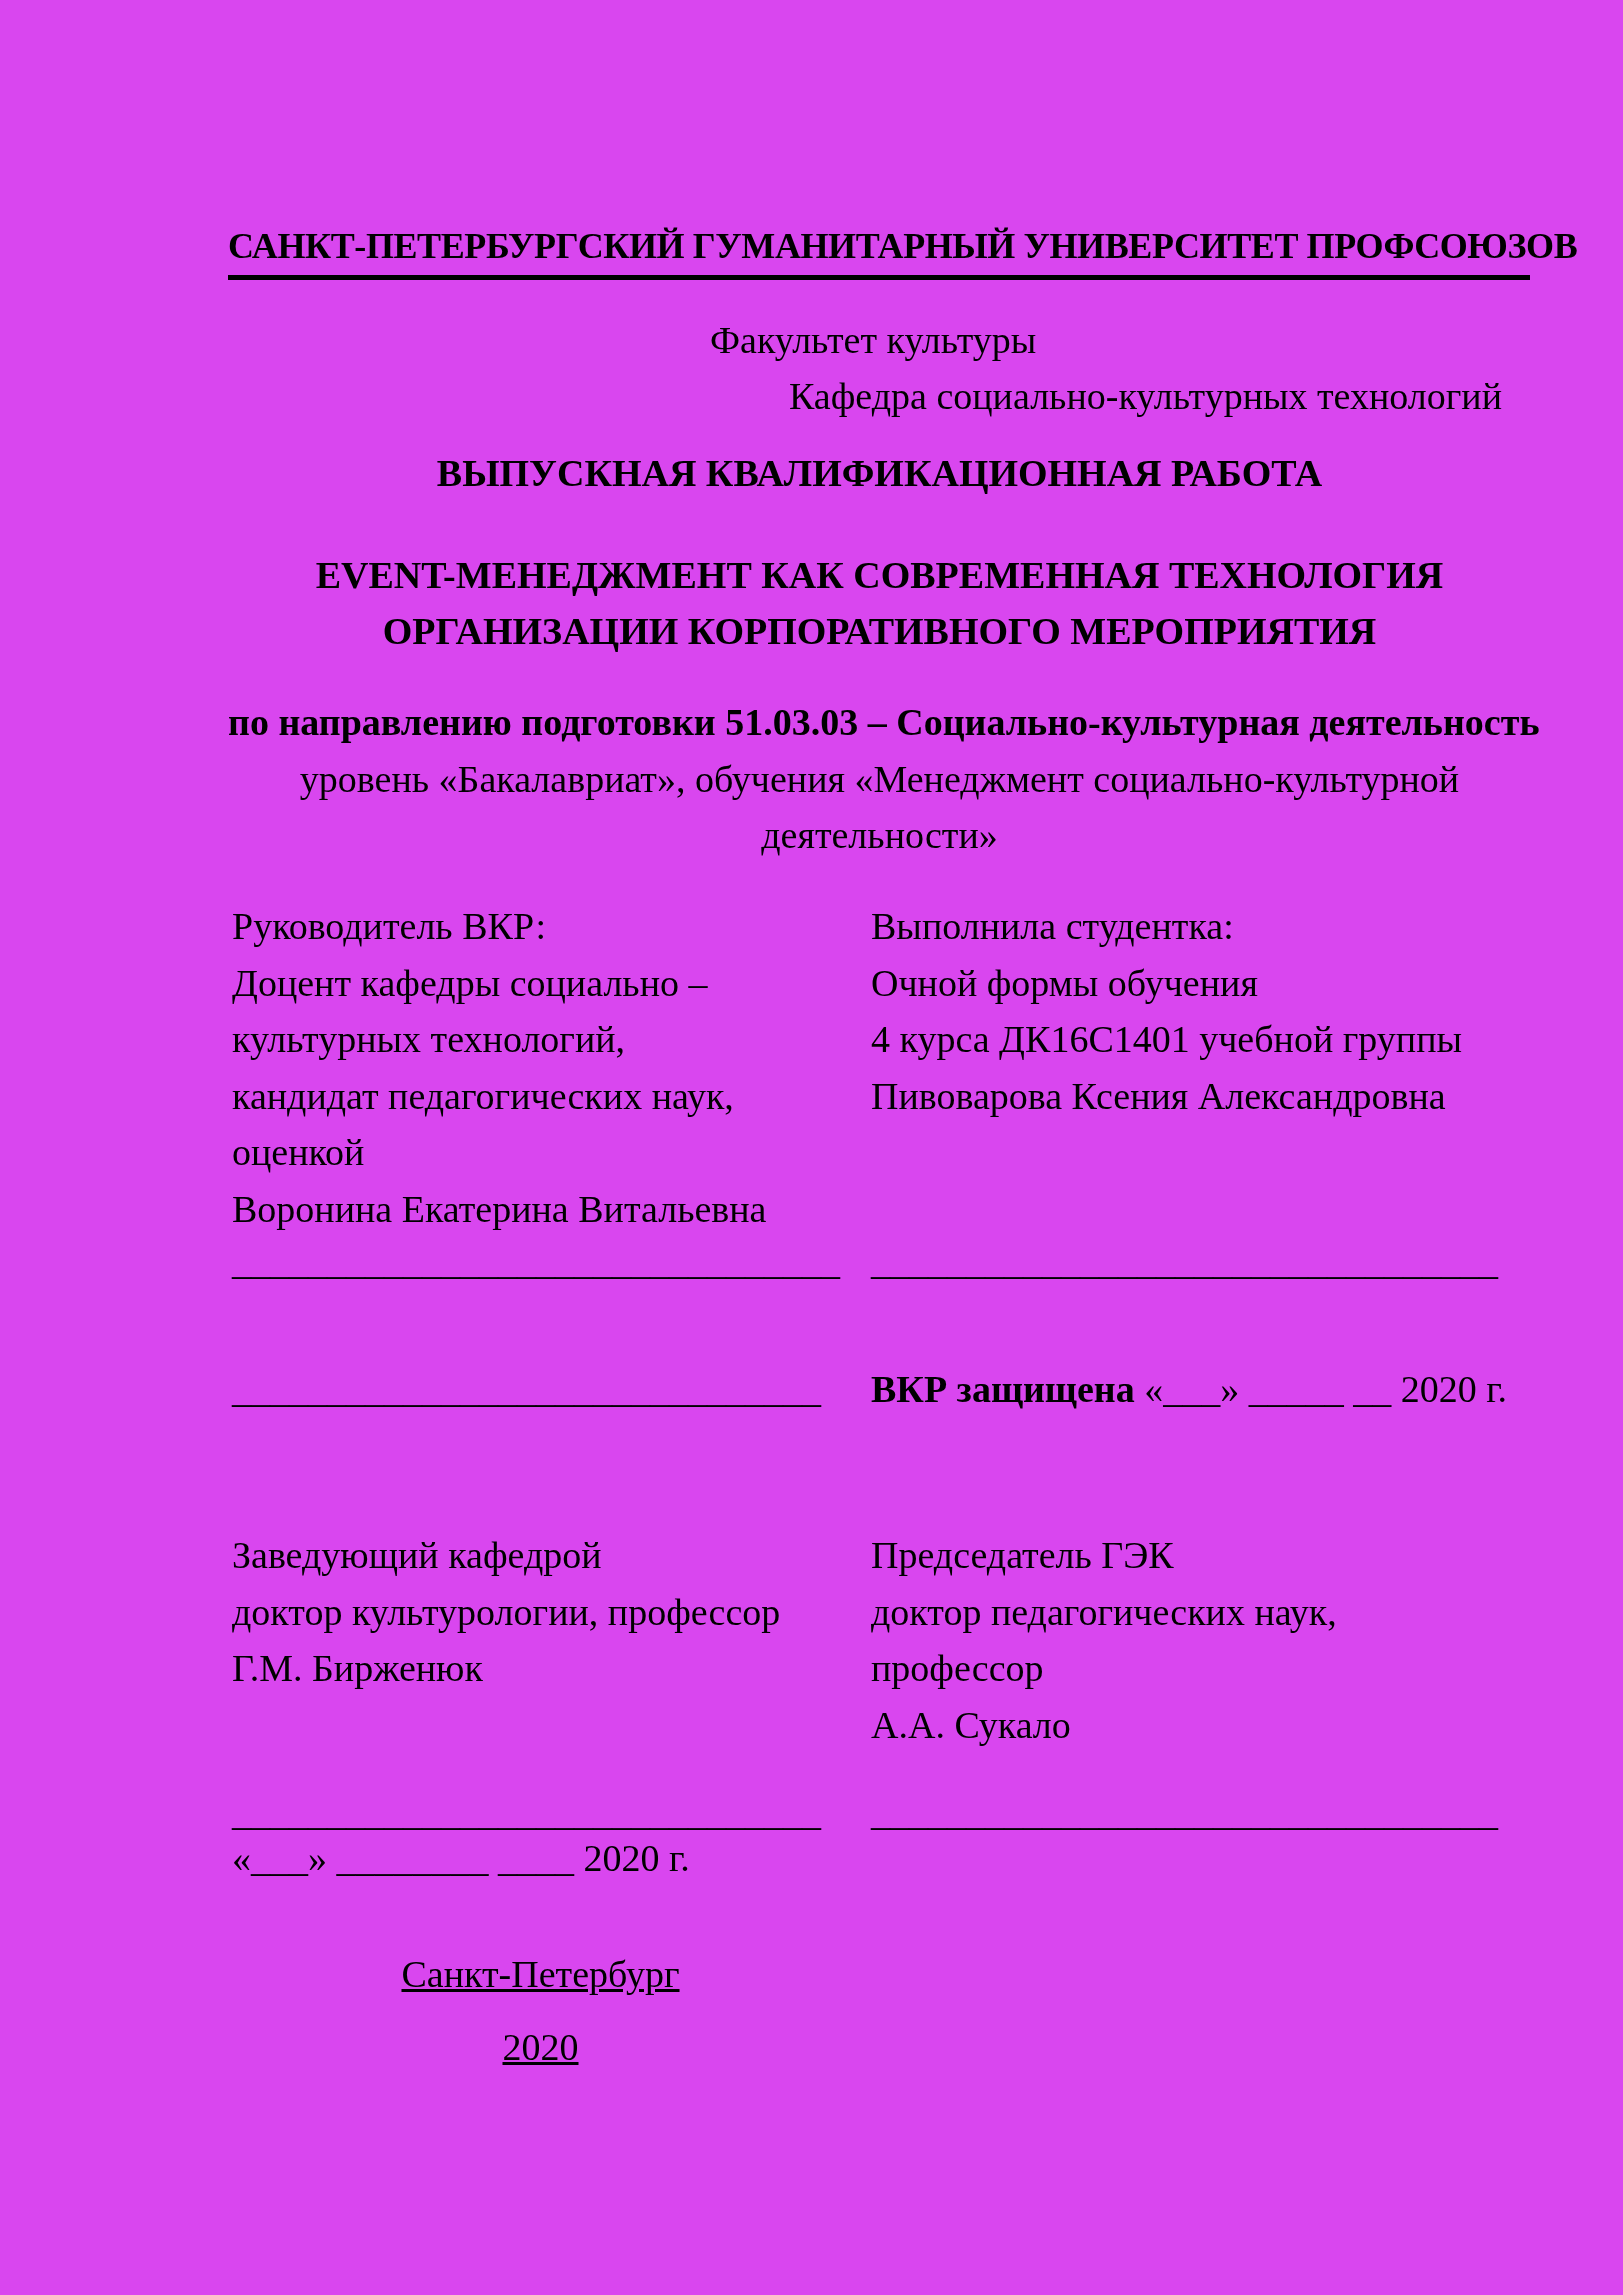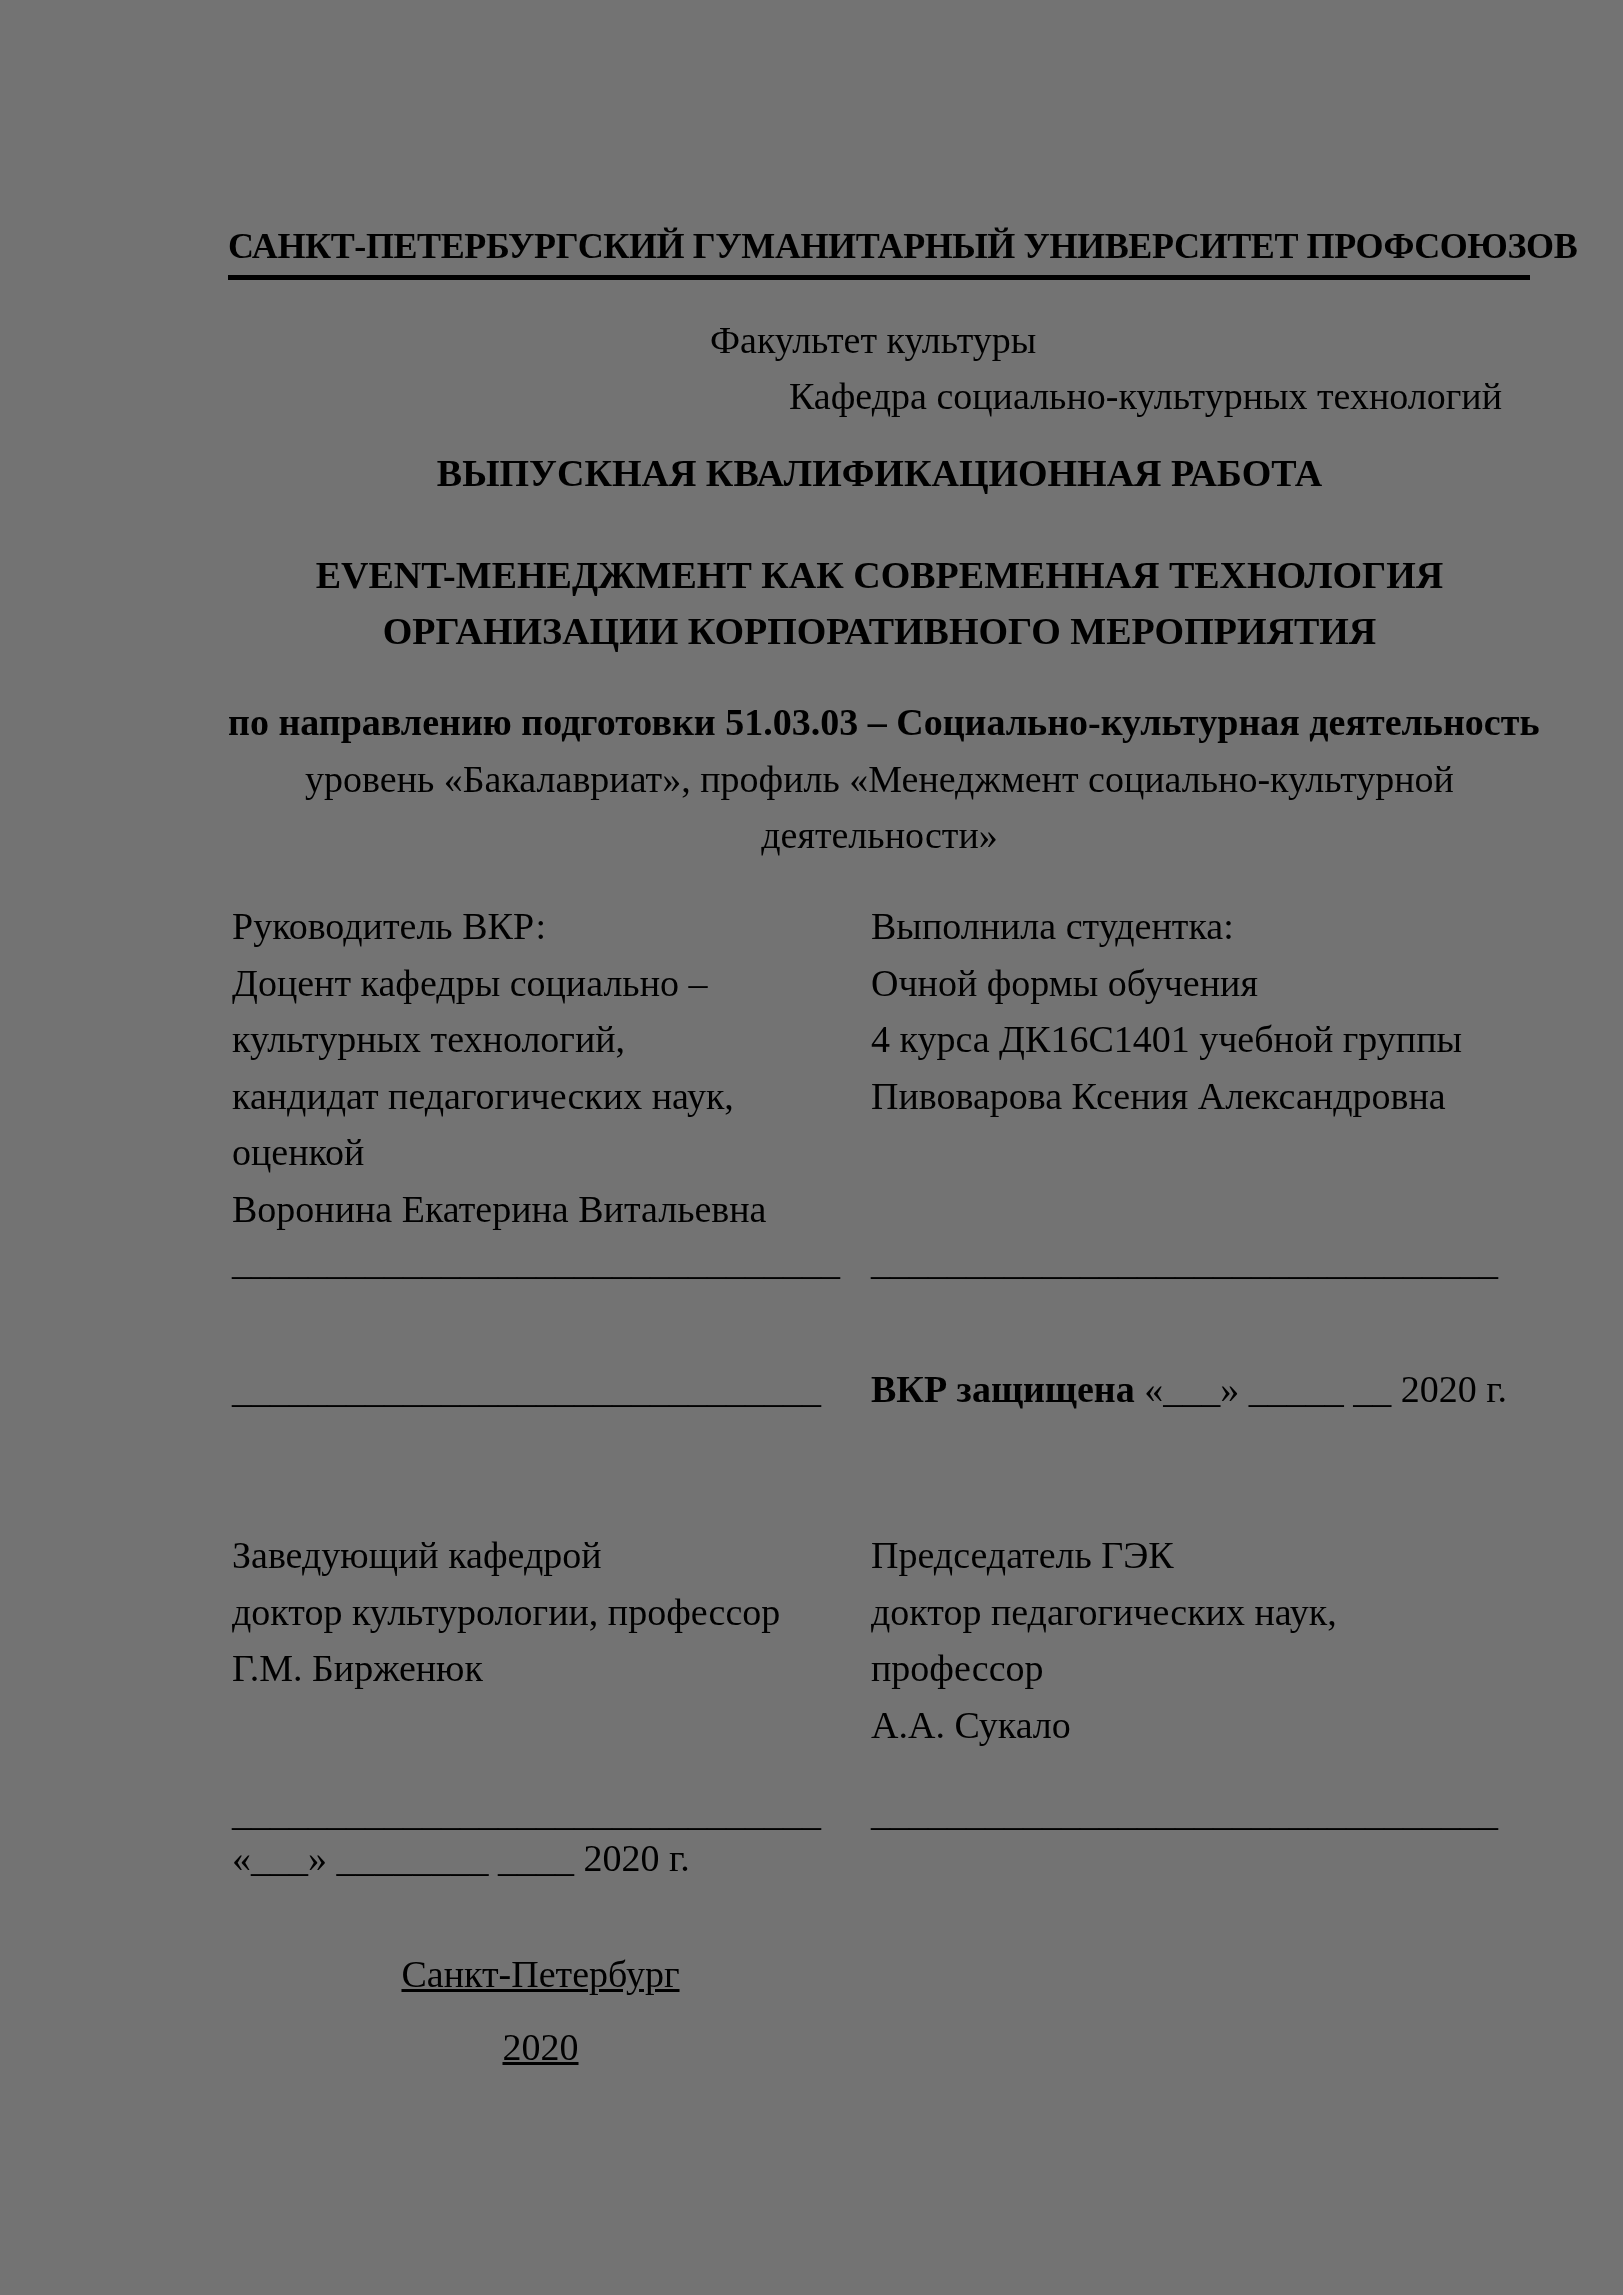--- a/index.html
+++ b/index.html
@@ -4,21 +4,21 @@
 <style>
   html, body {
     margin: 0;
     padding: 0;
     background: #ffffff;
   }
   .page {
     position: relative;
     width: 1623px;
     height: 2295px;
-    background: #737373;
+    background: #d946ef;
     color: #000000;
     font-family: "Liberation Serif", "DejaVu Serif", serif;
     font-size: 38px;
     overflow: hidden;
   }
   .line {
     position: absolute;
     line-height: 44px;
     white-space: nowrap;
   }
@@ -56,21 +56,21 @@
 
   <div class="line" style="top:318px; left:710px;">Факультет культуры</div>
   <div class="line" style="top:374px; left:789px;">Кафедра социально-культурных технологий</div>
 
   <div class="line centered bold" style="top:451px;">ВЫПУСКНАЯ КВАЛИФИКАЦИОННАЯ РАБОТА</div>
 
   <div class="line centered bold" style="top:553px;">EVENT-МЕНЕДЖМЕНТ КАК СОВРЕМЕННАЯ ТЕХНОЛОГИЯ</div>
   <div class="line centered bold" style="top:609px;">ОРГАНИЗАЦИИ КОРПОРАТИВНОГО МЕРОПРИЯТИЯ</div>
 
   <div class="line centered" style="top:700px;font-weight:bold;">по направлению подготовки 51.03.03 – Социально-культурная деятельность</div>
-  <div class="line centered" style="top:757px;">уровень «Бакалавриат», профиль «Менеджмент социально-культурной</div>
+  <div class="line centered" style="top:757px;">уровень «Бакалавриат», обучения «Менеджмент социально-культурной</div>
   <div class="line centered" style="top:813px;">деятельности»</div>
 
   <div class="line left-col" style="top:904px;">Руководитель ВКР:</div>
   <div class="line left-col" style="top:961px;">Доцент кафедры социально –</div>
   <div class="line left-col" style="top:1017px;">культурных технологий,</div>
   <div class="line left-col" style="top:1074px;">кандидат педагогических наук,</div>
   <div class="line left-col" style="top:1130px;">оценкой</div>
   <div class="line left-col" style="top:1187px;">Воронина Екатерина Витальевна</div>
 
   <div class="line right-col" style="top:904px;">Выполнила студентка:</div>

